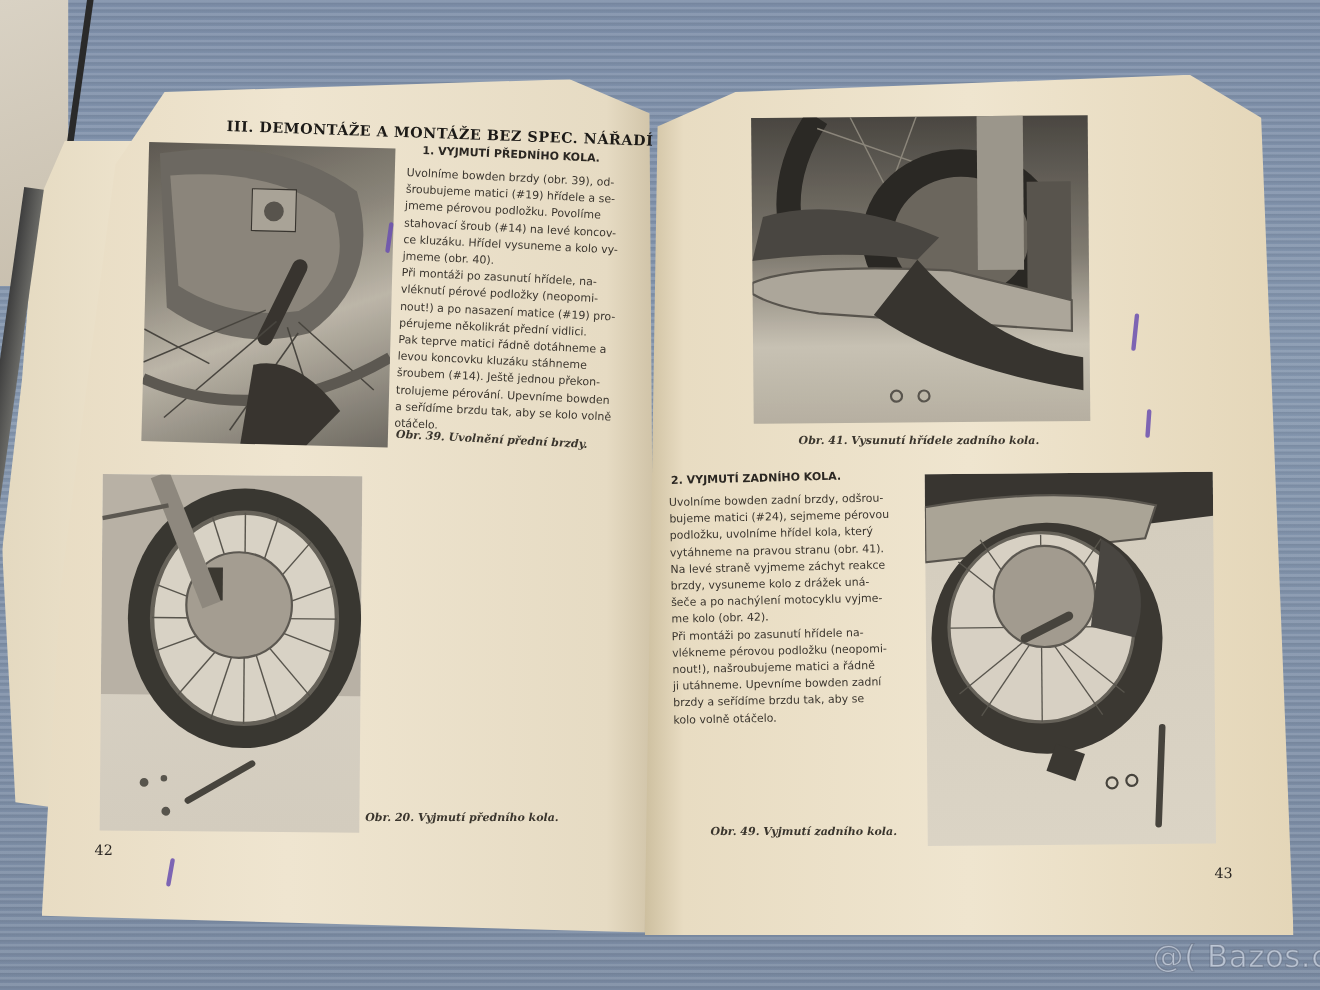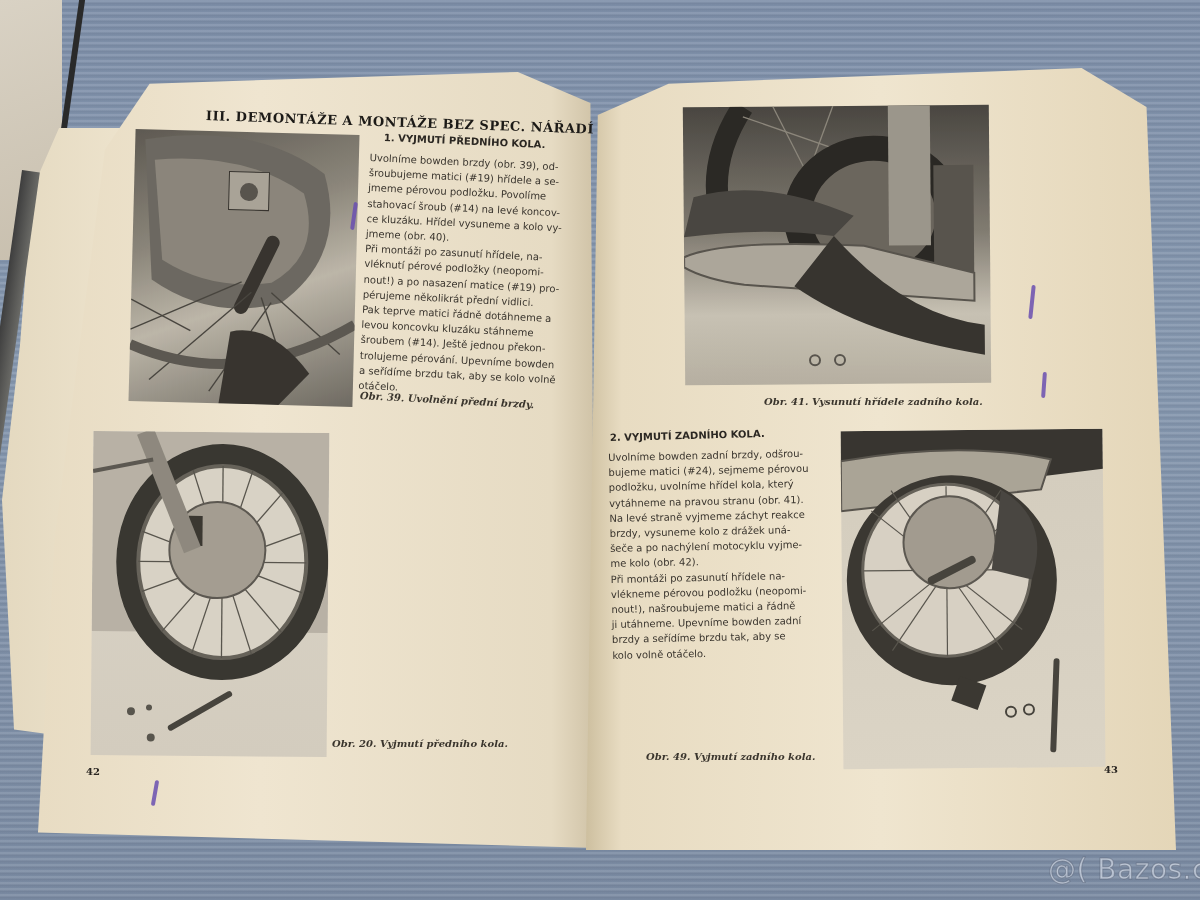--- a/index.html
+++ b/index.html
@@ -56,21 +56,21 @@
   .subhead {
     font-family:"DejaVu Sans", sans-serif; font-size:10px; font-weight:bold; color:#2b2722; white-space:nowrap;
   }
   .body-text {
     font-family:"DejaVu Sans", sans-serif; font-size:10px; line-height:15.2px; color:#3a352e;
   }
   .body-text p { margin:0; }
   .caption {
     font-family:"DejaVu Serif", serif; font-style:italic; font-weight:bold; font-size:10px; color:#3a352d; white-space:nowrap;
   }
-  .pagenum { font-family:"DejaVu Serif", serif; font-weight:bold; font-size:10px; color:#2a2622; }
+  .pagenum { font-family:"DejaVu Serif", serif; font-weight:normal; font-size:13px; color:#2a2622; }
   .photo {
     position:absolute; overflow:hidden;
     background:
       radial-gradient(circle at 50% 55%, #c9c3b5 0 20%, #6a665e 21% 24%, #d2ccbf 25% 48%, #3e3b36 50% 62%, #8c877c 64%);
     filter: contrast(1.05);
   }
   .photo svg { position:absolute; left:0; top:0; width:100%; height:100%; }
   .pen-mark { position:absolute; width:4px; border-radius:2px; background:#6a4fb0; opacity:0.85; }
   .watermark {
     position:absolute; left:1048px; top:853px; font-family:"DejaVu Sans", sans-serif; font-size:28px;
@@ -181,21 +181,21 @@
     <rect x="205" y="0" width="42" height="140" fill="#9a958a"></rect>
     <rect x="250" y="60" width="40" height="120" fill="#5a564f"></rect>
     <path d="M10 90 Q80 70 170 110 L150 130 Q80 120 0 130 Z" fill="#4c4944"></path>
     <path d="M0 150 Q40 132 180 140 L290 168 L290 196 L60 178 Q20 172 0 160 Z" fill="#aaa499" stroke="#5a564f" stroke-width="2"></path>
     <path d="M150 130 Q220 210 300 220 L300 250 Q180 230 110 180 Z" fill="#3a3833"></path>
     <circle cx="130" cy="254" r="5" fill="none" stroke="#5a564f" stroke-width="2"></circle>
     <circle cx="155" cy="254" r="5" fill="none" stroke="#5a564f" stroke-width="2"></circle>
   </svg>
 </div>
 
-<div class="abs caption" style="left:764px;top:396px;">Obr. 41. Vysunutí hřídele zadního kola.</div>
+<div class="abs caption" style="left:726px;top:396px;">Obr. 41. Vysunutí hřídele zadního kola.</div>
 
 <div class="abs subhead" style="left:610px;top:432px;transform:rotate(-1.5deg);transform-origin:left;">2. VYJMUTÍ ZADNÍHO KOLA.</div>
 
 <div class="abs body-text" style="left:608px;top:450px;width:232px;transform:rotate(-1.2deg);transform-origin:left top;">
   <p>Uvolníme bowden zadní brzdy, odšrou-</p>
   <p>bujeme matici (#24), sejmeme pérovou</p>
   <p>podložku, uvolníme hřídel kola, který</p>
   <p>vytáhneme na pravou stranu (obr. 41).</p>
   <p>Na levé straně vyjmeme záchyt reakce</p>
   <p>brzdy, vysuneme kolo z drážek uná-</p>
@@ -228,20 +228,20 @@
     <path d="M160 60 Q210 90 190 150 L150 140 Z" fill="#4c4944"></path>
     <rect x="112" y="250" width="28" height="26" fill="#3e3b36" transform="rotate(20 126 263)"></rect>
     <circle cx="168" cy="282" r="5" fill="none" stroke="#4a4740" stroke-width="2"></circle>
     <circle cx="186" cy="280" r="5" fill="none" stroke="#4a4740" stroke-width="2"></circle>
     <line x1="214" y1="232" x2="210" y2="320" stroke="#4a4740" stroke-width="6" stroke-linecap="round"></line>
   </svg>
 </div>
 
 <div class="abs caption" style="left:646px;top:751px;">Obr. 49. Vyjmutí zadního kola.</div>
 
-<div class="abs pagenum" style="left:1104px;top:764px;text-align:right;">43</div>
+<div class="abs pagenum" style="left:1104px;top:787px;text-align:right;">43</div>
 
 <div class="pen-mark" style="left:352px;top:202px;height:28px;transform:rotate(8deg);"></div>
 <div class="pen-mark" style="left:1030px;top:285px;height:34px;transform:rotate(6deg);"></div>
 <div class="pen-mark" style="left:1042px;top:372px;height:26px;transform:rotate(4deg);"></div>
 <div class="pen-mark" style="left:153px;top:780px;height:26px;transform:rotate(10deg);"></div>
 
 <div class="watermark">@( Bazos.cz</div>
 
 </body></html>

